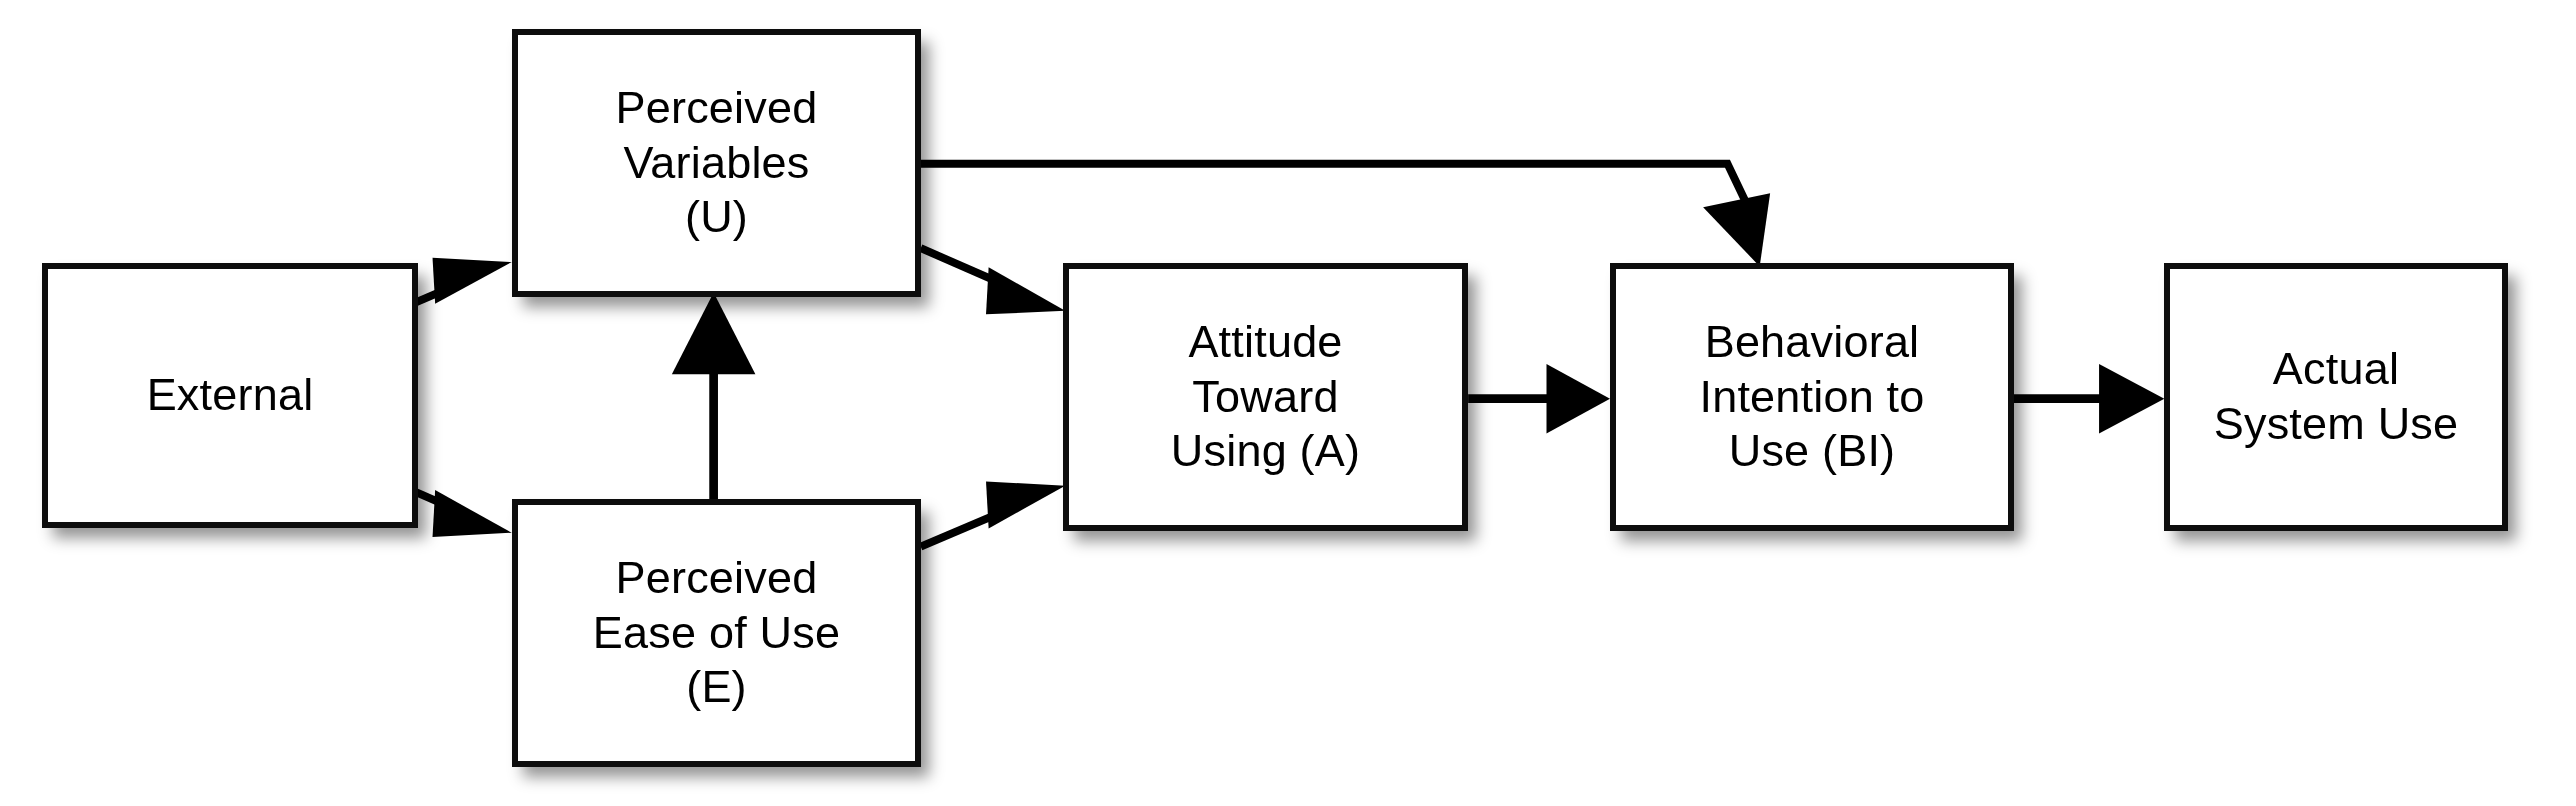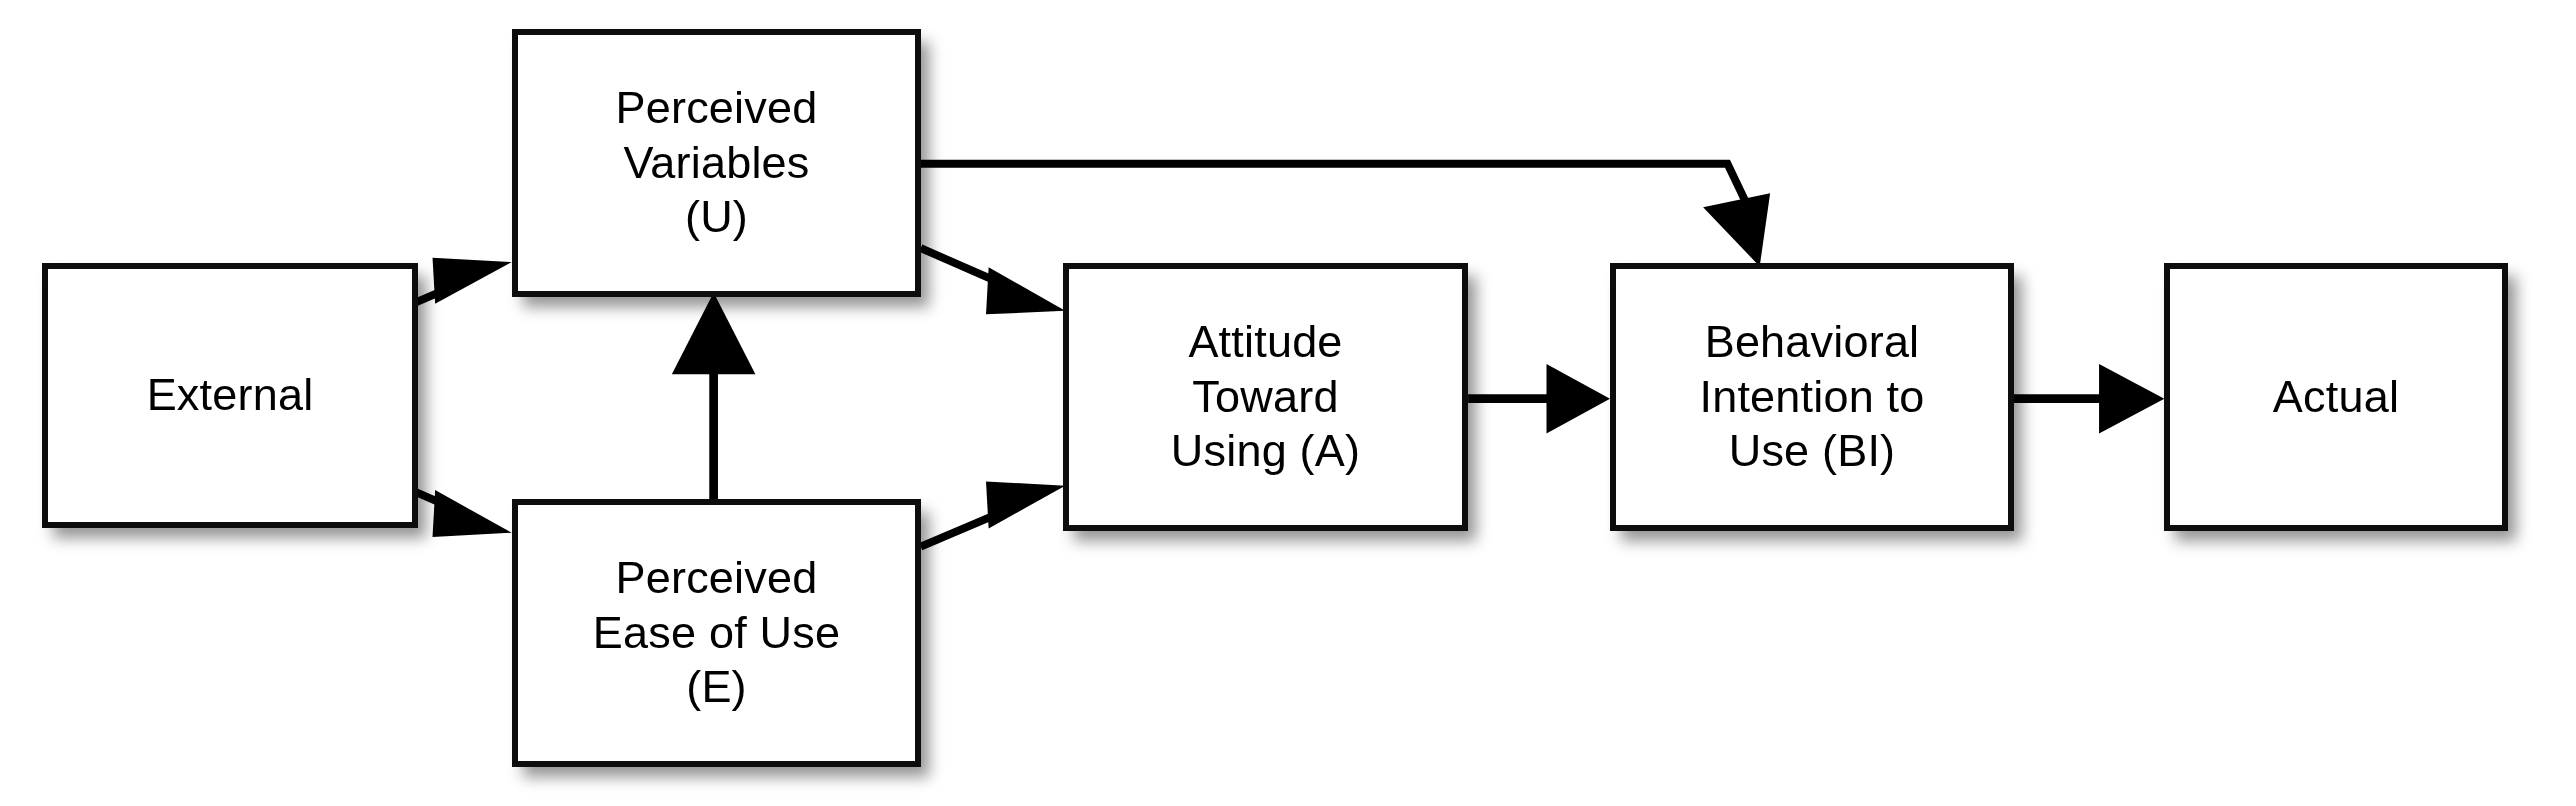--- a/index.html
+++ b/index.html
@@ -123,16 +123,17 @@
   </div>
 
   <div class="node" id="node-behavioral-intention">
     <span class="ln">Behavioral</span>
     <span class="ln">Intention to</span>
     <span class="ln">Use (BI)</span>
   </div>
 
   <div class="node" id="node-actual-system-use">
     <span class="ln">Actual</span>
+    <span class="ln">System Use</span>
   </div>
 
 </div>
 
 
 </body></html>

